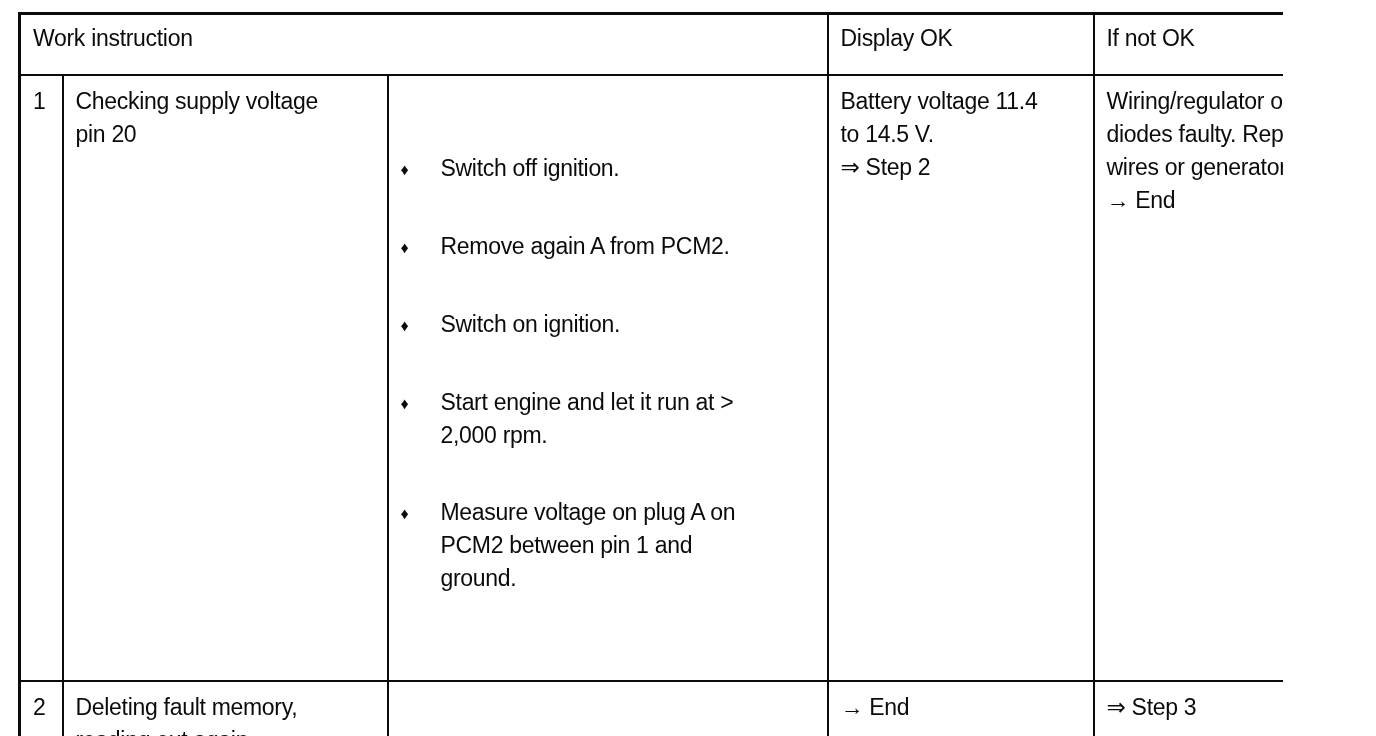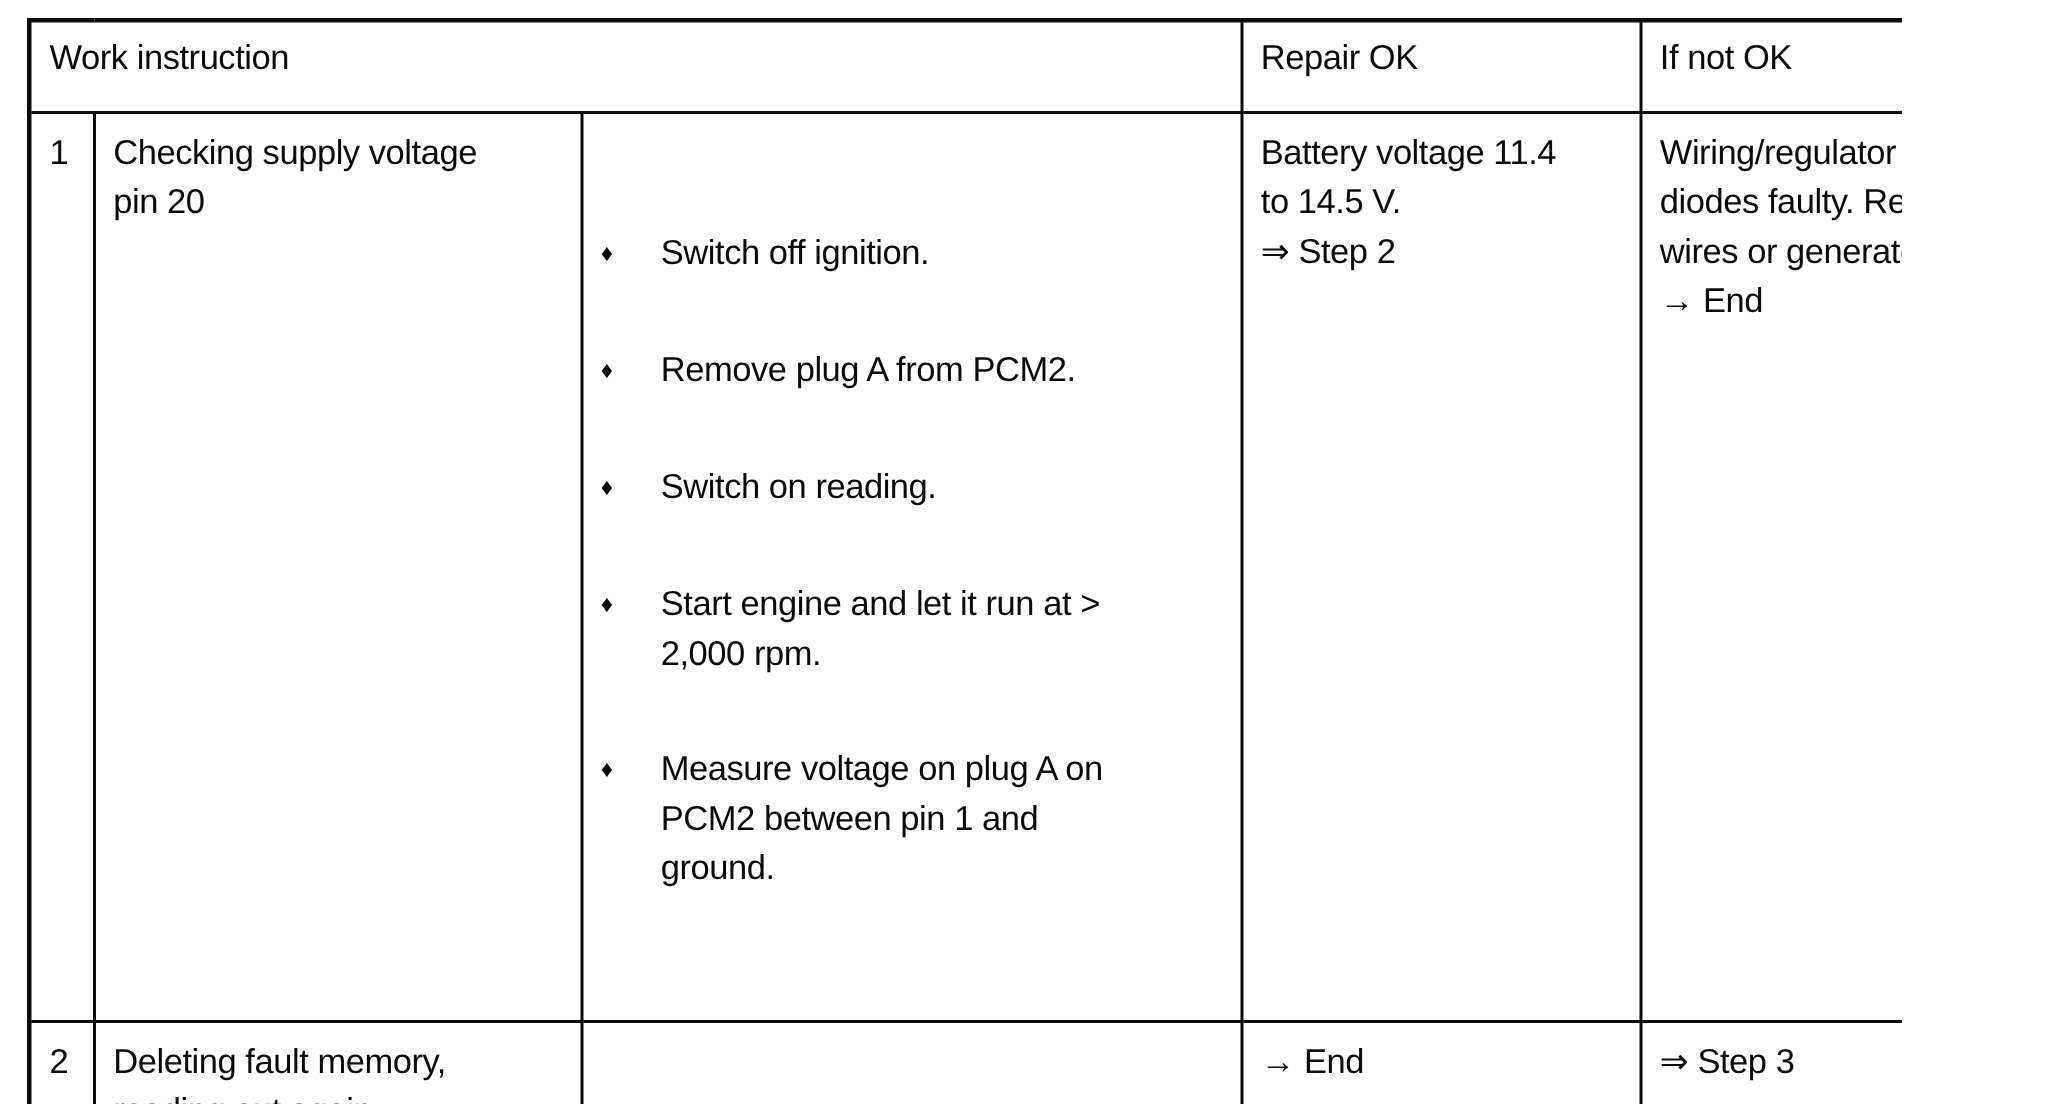--- a/index.html
+++ b/index.html
@@ -8,20 +8,21 @@
     background: #ffffff;
   }
   .page {
     position: relative;
     width: 1268px;
     height: 736px;
     background: #ffffff;
     font-family: "Liberation Sans", "DejaVu Sans", sans-serif;
     color: #0b0b0b;
     overflow: hidden;
+    padding-left: 15px;
   }
   table.troubleshoot {
     position: absolute;
     left: 18px;
     top: 12px;
     width: 1338px;
     border-collapse: collapse;
     table-layout: fixed;
     border: 3px solid #0b0b0b;
   }
@@ -78,41 +79,41 @@
       <col style="width:43px">
       <col style="width:325px">
       <col style="width:440px">
       <col style="width:266px">
       <col style="width:264px">
     </colgroup>
 
     <tbody>
         <tr class="header-row">
       <td colspan="3">Work instruction</td>
-      <td>Repair OK</td>
+      <td>Display OK</td>
       <td>If not OK</td>
     </tr>
 
     <tr class="row-1">
       <td class="num-cell">1</td>
       <td>Checking supply voltage
 pin 20</td>
       <td>
         <div class="steps">
           <div class="step">
             <span class="bullet">♦</span>
             <span class="step-text">Switch off ignition.</span>
           </div>
           <div class="step">
             <span class="bullet">♦</span>
-            <span class="step-text">Remove plug A from PCM2.</span>
+            <span class="step-text">Remove again A from PCM2.</span>
           </div>
           <div class="step">
             <span class="bullet">♦</span>
-            <span class="step-text">Switch on reading.</span>
+            <span class="step-text">Switch on ignition.</span>
           </div>
           <div class="step">
             <span class="bullet">♦</span>
             <span class="step-text">Start engine and let it run at &gt;
 2,000 rpm.</span>
           </div>
           <div class="step">
             <span class="bullet">♦</span>
             <span class="step-text">Measure voltage on plug A on
 PCM2 between pin 1 and

